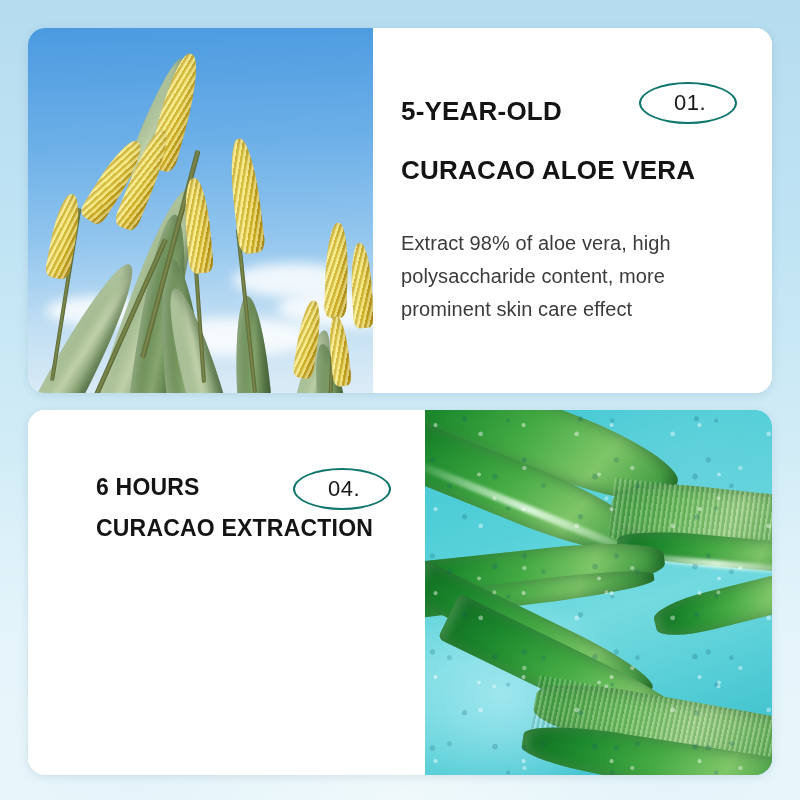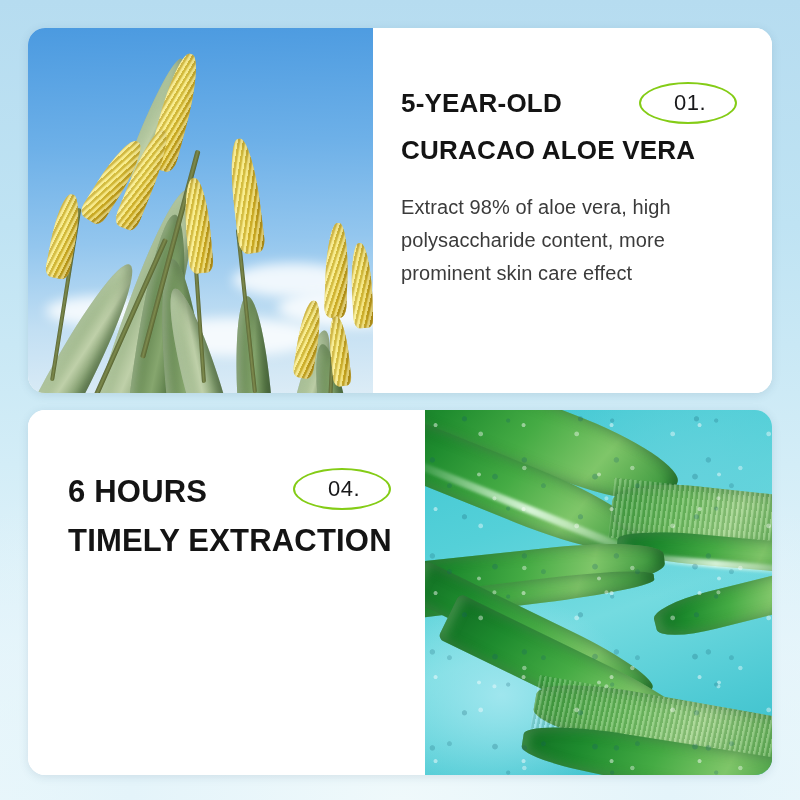--- a/index.html
+++ b/index.html
@@ -59,52 +59,52 @@
     position: relative;
     flex: 1 1 auto;
     height: 365px;
     background: #fff;
   }
 
   
   .text-wrap {
     position: absolute;
   }
-  #card-01 .text-wrap { left: 28px; top: 62px; right: 24px; }
+  #card-01 .text-wrap { left: 28px; top: 70px; right: 24px; }
   #card-02 .text-wrap { left: 40px; top: 66px; right: 20px; }
 
   .heading {
     color: #141414;
     font-weight: 700;
     letter-spacing: 0.2px;
     line-height: 1.0;
     white-space: nowrap;
   }
   #card-01 .heading { font-size: 26px; }
-  #card-02 .heading { font-size: 31px; }
+  #card-02 .heading { font-size: 23px; margin-left: 28px; }
   .heading .line { display: block; }
-  #card-01 .heading .line + .line { margin-top: 21px; }
+  #card-01 .heading .line + .line { margin-top: 33px; }
   #card-02 .heading .line + .line { margin-top: 18px; }
 
   .body-text {
     color: #3b3b3b;
     font-size: 20px;
     line-height: 33px;
     font-weight: 400;
     letter-spacing: 0.1px;
   }
-  #card-01 .body-text { margin-top: 28px; max-width: 348px; }
+  #card-01 .body-text { margin-top: 44px; max-width: 348px; }
   #card-02 .body-text { margin-top: 26px; max-width: 300px; }
 
   
   .badge {
     position: absolute;
     width: 98px;
     height: 42px;
-    border: 2px solid #84cc16;
+    border: 2px solid #0f766e;
     border-radius: 50%;
     box-sizing: border-box;
     display: flex;
     align-items: center;
     justify-content: center;
   }
   .badge span {
     color: #18181a;
     font-size: 22px;
     font-weight: 400;
@@ -275,21 +275,21 @@
 
   <div class="card" id="card-02">
 
     <div class="panel" style="flex:0 0 397px; width:397px;">
       <div class="badge" id="badge-02">
         <span>04.</span>
       </div>
       <div class="text-wrap">
         <div class="heading">
           <span class="line">6 HOURS</span>
-          <span class="line">TIMELY EXTRACTION</span>
+          <span class="line">CURACAO EXTRACTION</span>
         </div>
       </div>
     </div>
 
     <div class="photo" style="flex:0 0 347px; width:347px;">
       <div class="aqua"></div>
 
       <div class="mleaf" style="left:-40px; top:-8px; width:300px; height:66px; transform:rotate(21deg); border-radius:6px 40% 40% 6px;"></div>
       <div class="mleaf" style="left:-60px; top:50px; width:290px; height:58px; transform:rotate(22deg); border-radius:6px 44% 44% 6px;"></div>
       <div class="edge-glow" style="left:-30px; top:96px; width:270px; height:8px; transform:rotate(22deg);"></div>

